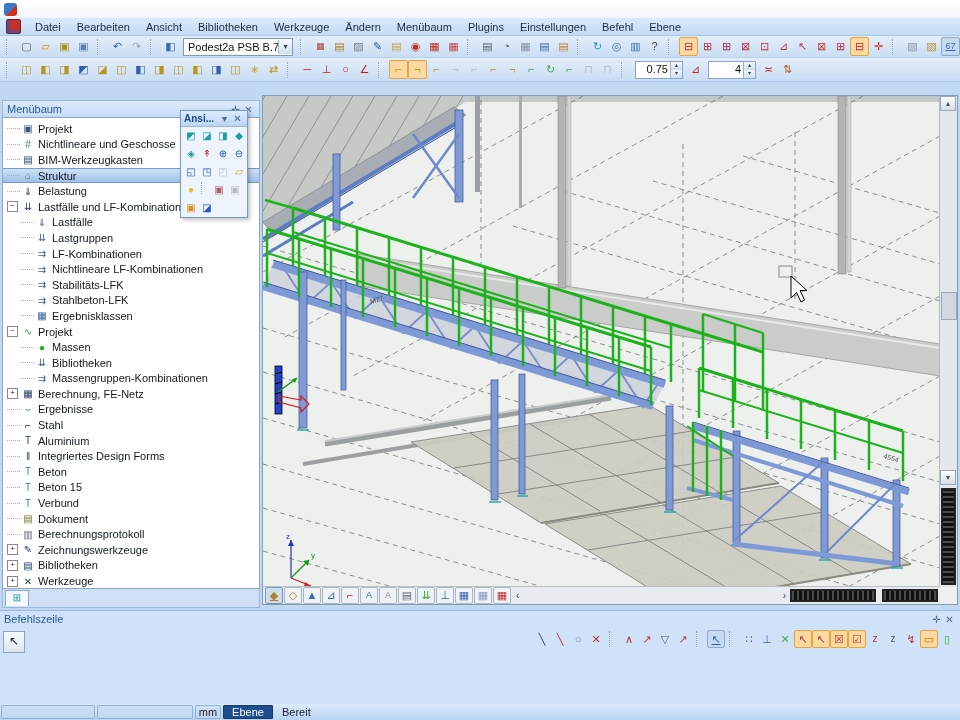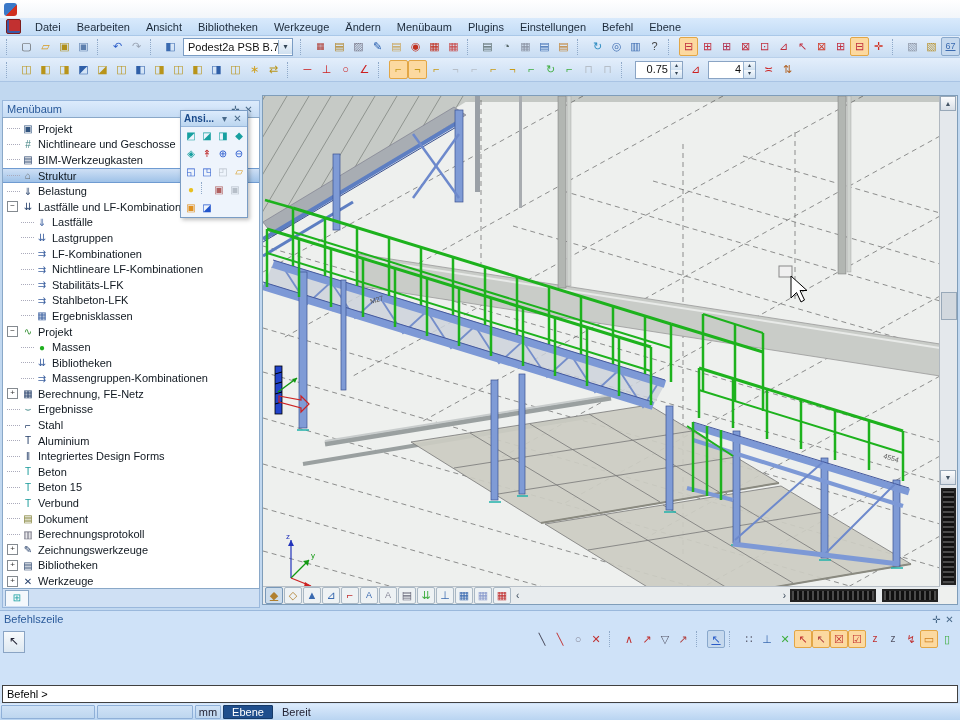--- a/index.html
+++ b/index.html
@@ -736,21 +736,20 @@
       <span class="tbtn hl" style="color: rgb(192, 48, 48);">↖</span>
       <span class="tbtn hl" style="color: rgb(176, 64, 64);">↖</span>
       <span class="tbtn hl" style="color: rgb(192, 48, 48);">☒</span>
       <span class="tbtn hl" style="color: rgb(192, 48, 48);">☑</span>
       <span class="tbtn" style="color: rgb(192, 48, 48); font-size: 10px;">z</span>
       <span class="tbtn" style="color: rgb(85, 85, 102); font-size: 10px;">z</span>
       <span class="tbtn" style="color: rgb(192, 48, 48);">↯</span>
       <span class="tbtn hl" style="color: rgb(208, 128, 32);">▭</span>
       <span class="tbtn" style="color: rgb(63, 174, 63);">▯</span>
     </div>
-  <div class="cmd-input">Befehl &gt;</div>
 </div>
 
 <div class="statusbar">
   <span class="seg s1"></span>
   <span class="seg s2"></span>
   <span class="seg mm">mm</span>
   <span class="seg plane">Ebene XY</span>
   <span class="seg ready">Bereit</span>
   <span class="seg rest"></span>
 </div>

